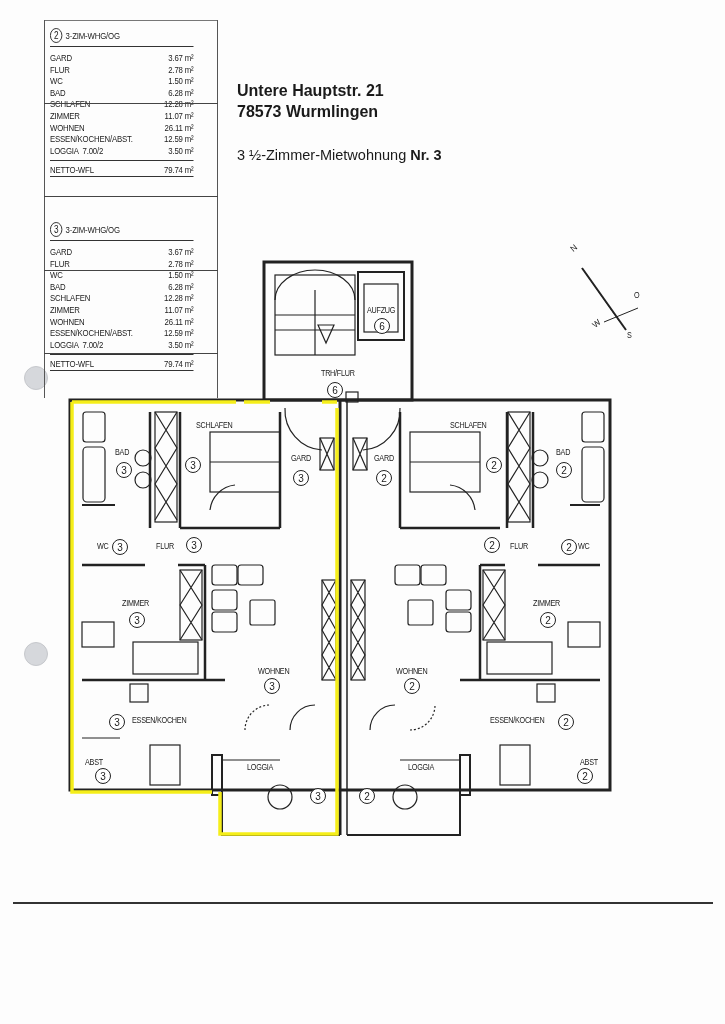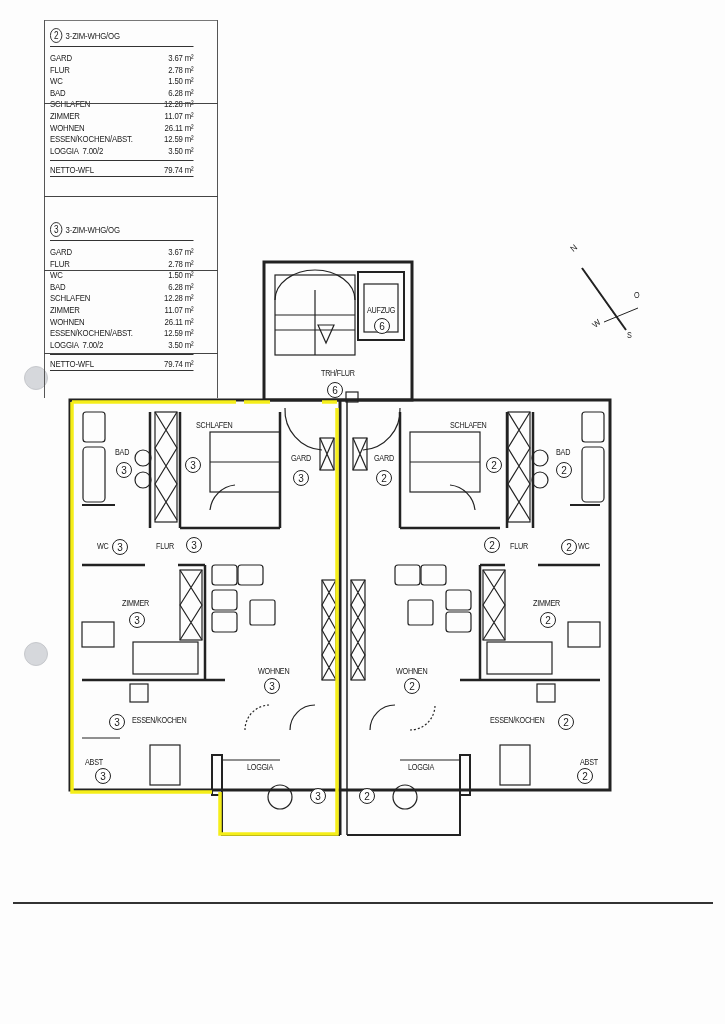--- a/index.html
+++ b/index.html
@@ -127,22 +127,25 @@
     </div>
   <div class="row net">
       <span>NETTO-WFL</span>
       <span><span>79.74</span> <span>m²</span></span>
     </div>
 </div>
 <div class="hline" style="left:44px;top:270px;width:174px;"></div>
 <div class="hline" style="left:44px;top:353px;width:174px;"></div>
 
 <div class="heading">
+  <div>Untere Hauptstr. 21</div>
+  <div>78573 Wurmlingen</div>
 </div>
 <div class="sub">
+  <div><span>3 ½-Zimmer-Mietwohnung </span><b>Nr. 3</b></div>
 </div>
 
 <svg class="abs" style="left:560px;top:240px;" width="90" height="100" viewBox="0 0 90 100">
   <line x1="22" y1="28" x2="66" y2="90" stroke="#222" stroke-width="2"></line>
   <line x1="22" y1="28" x2="60" y2="82" stroke="#222" stroke-width="1"></line>
   <line x1="44" y1="82" x2="78" y2="68" stroke="#222" stroke-width="1"></line>
 </svg>
 <div class="lbl" style="left:568px;top:246px;transform:rotate(-40deg);">N</div>
 <div class="lbl" style="left:634px;top:290px;">O</div>
 <div class="lbl" style="left:627px;top:330px;">S</div>

